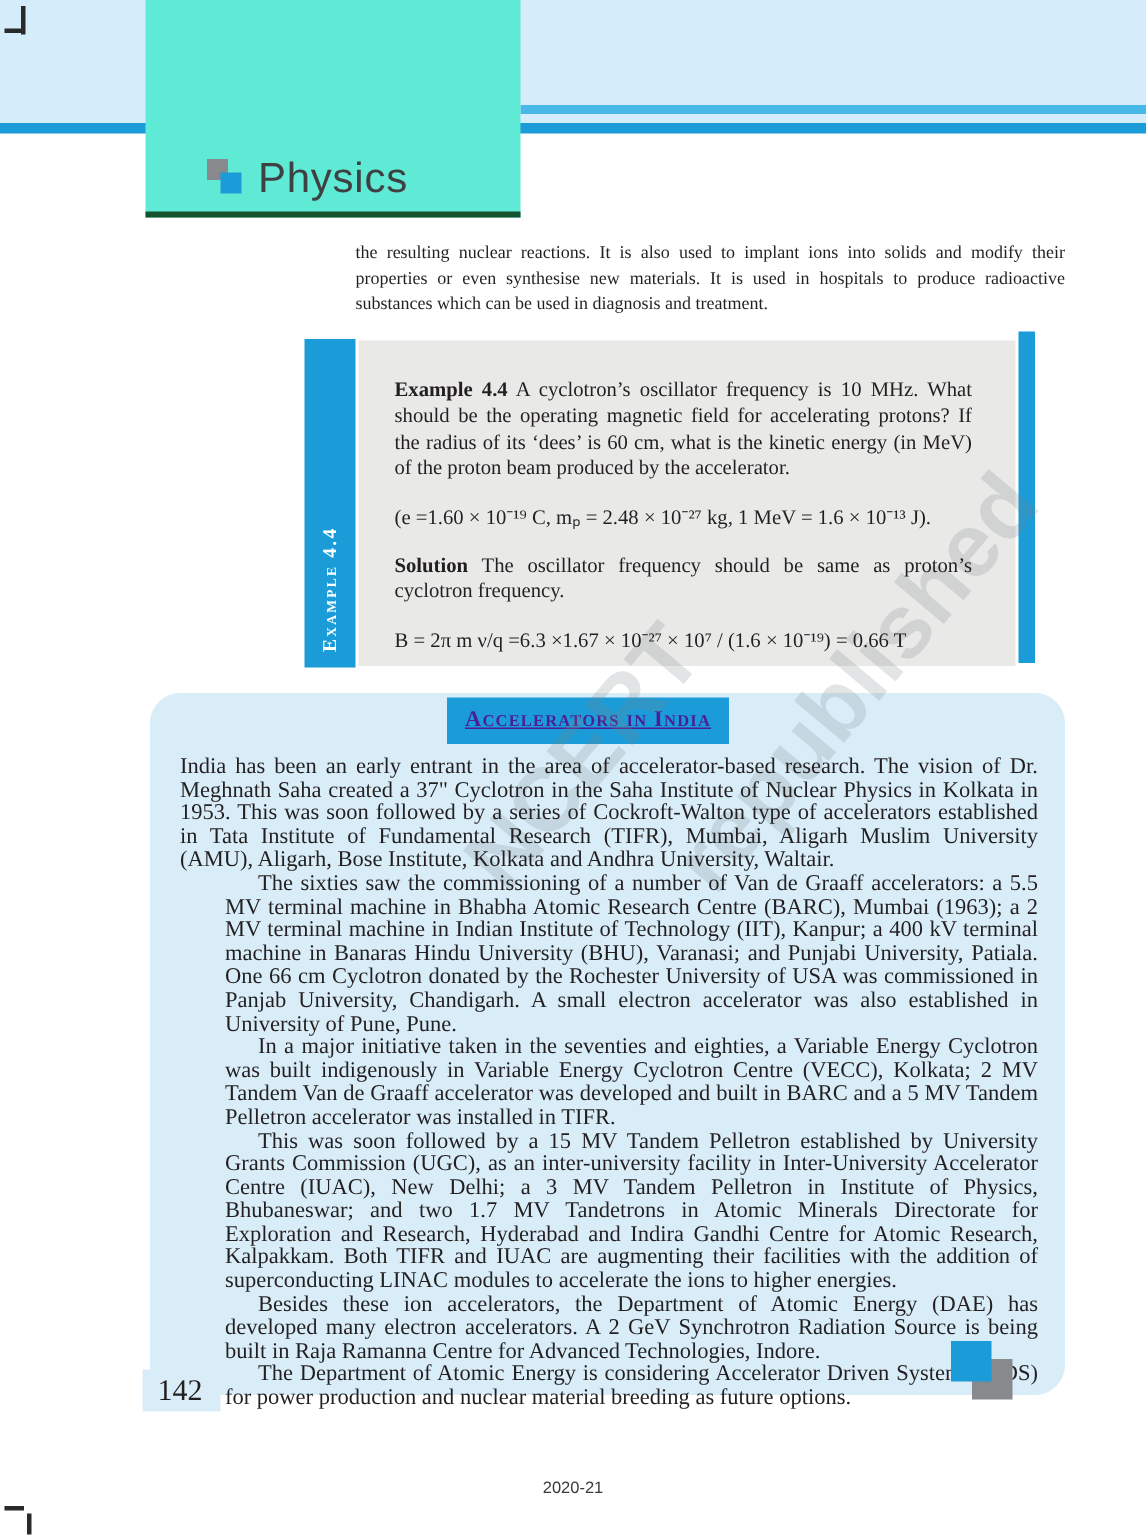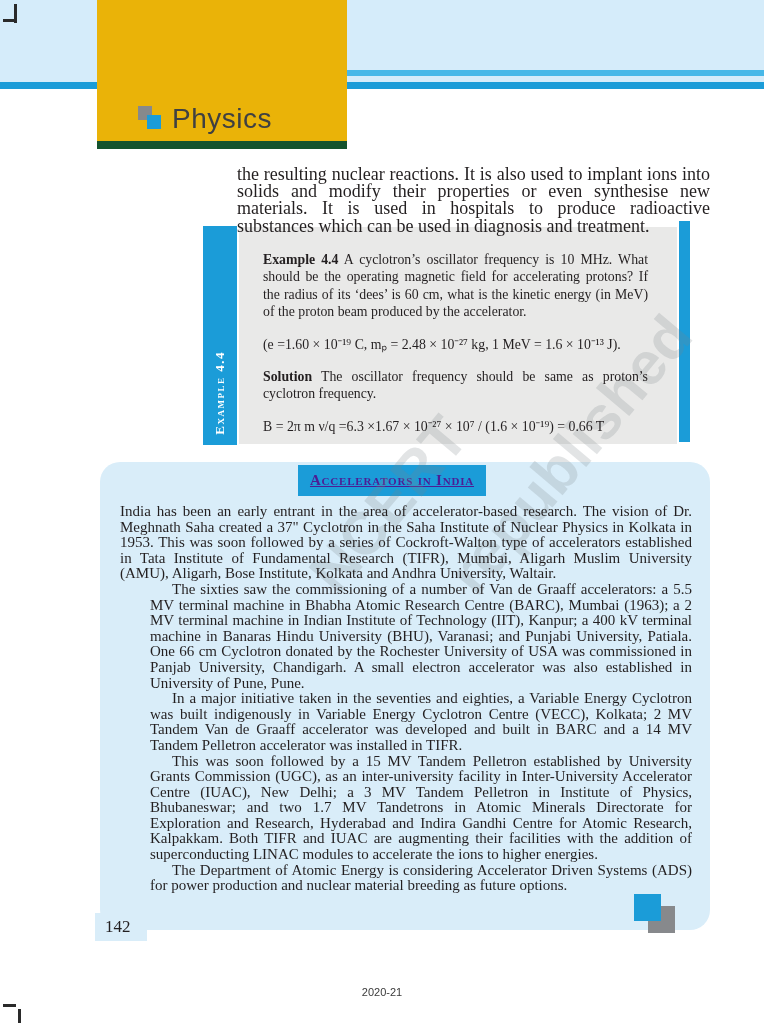--- a/index.html
+++ b/index.html
@@ -12,30 +12,30 @@
   .stripe-dark{position:absolute;left:0;top:82px;width:764px;height:7px;background:#1b9cd8;}
 
   
   .crop{position:absolute;background:#2a2a2a;}
   .crop-tl-v{left:14px;top:4px;width:3px;height:19px;}
   .crop-tl-h{left:3px;top:19px;width:11px;height:3px;}
   .crop-bl-h{left:3px;top:1004px;width:13px;height:3px;}
   .crop-bl-v{left:18px;top:1009px;width:3px;height:14px;}
 
   
-  .header-box{position:absolute;left:97px;top:0;width:250px;height:141px;background:#eab308;
-              border-bottom:8px solid #14532d;}
+  .header-box{position:absolute;left:97px;top:0;width:250px;height:141px;background:#5eead4;
+              border-bottom:4px solid #14532d;}
   .sq{position:absolute;width:14px;height:14px;}
   .sq-gray{left:41px;top:106px;background:#87898c;}
   .sq-blue{left:50px;top:115px;background:#1b9cd8;}
   .header-title{position:absolute;left:75px;top:103px;font-family:"Liberation Sans",sans-serif;
                 font-size:28px;font-weight:400;letter-spacing:0.5px;color:#3f4042;}
 
   
-  .intro{position:absolute;left:237px;top:148px;width:473px;font-size:18px;line-height:17.2px;
+  .intro{position:absolute;left:237px;top:148px;width:473px;font-size:12px;line-height:17.2px;
          text-align:justify;z-index:2;}
 
   
   .ex-bar-left{position:absolute;left:203px;top:226px;width:34px;height:219px;background:#1b9cd8;}
   .ex-side-label{position:absolute;left:50%;bottom:10px;transform:translateX(-50%) rotate(180deg);
                  writing-mode:vertical-rl;color:#ffffff;font-weight:bold;font-variant:small-caps;
                  font-size:13px;letter-spacing:1.5px;white-space:nowrap;}
   .ex-content{position:absolute;left:239px;top:227px;width:438px;height:217px;background:#e9e9e8;
               box-sizing:border-box;padding:9px 14px 8px 9px;font-size:13.8px;line-height:17.4px;}
   .ex-content p{margin:15px;position:relative;z-index:2;}
@@ -63,21 +63,21 @@
   .india-text p{margin:0;position:relative;z-index:2;}
   .india-text p + p{text-indent:22px;margin-left:30px;}
 
   
   .corner-gray{position:absolute;left:648px;top:906px;width:27px;height:27px;background:#87898c;z-index:2;}
   .corner-blue{position:absolute;left:634px;top:894px;width:27px;height:27px;background:#1b9cd8;z-index:3;}
 
   
   .page-num-box{position:absolute;left:95px;top:913px;width:52px;height:28px;background:#d9edf9;
                 display:flex;align-items:center;z-index:2;}
-  .page-num{font-size:17px;padding-left:10px;color:#231f20;}
+  .page-num{font-size:20px;padding-left:10px;color:#231f20;}
   .footer-year{position:absolute;left:0;top:986px;width:764px;text-align:center;
                font-family:"Liberation Sans",sans-serif;font-size:11px;color:#3a3a3a;}
 </style>
 </head>
 <body>
 
 <div class="page">
 
   <div class="top-band"></div>
   <div class="stripe-mid"></div>
@@ -111,22 +111,23 @@
 
   <span class="wm wm1">NCERT</span>
   <span class="wm wm2">republished</span>
 
   <div class="india-title-bar">
     <span class="india-title">Accelerators in India</span>
   </div>
   <div class="india-text">
     <p>India has been an early entrant in the area of accelerator-based research. The vision of Dr. Meghnath Saha created a 37" Cyclotron in the Saha Institute of Nuclear Physics in Kolkata in 1953. This was soon followed by a series of  Cockroft-Walton  type of accelerators established in Tata Institute of Fundamental Research (TIFR), Mumbai, Aligarh Muslim University (AMU), Aligarh, Bose Institute, Kolkata and Andhra University, Waltair.</p>
     <p>The sixties saw the commissioning of a number of Van de Graaff accelerators: a 5.5 MV terminal machine in Bhabha Atomic Research Centre (BARC), Mumbai (1963); a 2 MV terminal machine in Indian Institute of Technology (IIT), Kanpur; a 400 kV terminal machine in Banaras Hindu University (BHU), Varanasi; and Punjabi University, Patiala. One 66 cm Cyclotron donated by the Rochester University of USA was commissioned in Panjab University, Chandigarh. A small  electron accelerator was also established in University of Pune, Pune.</p>
-    <p>In a major initiative taken in the seventies and eighties, a Variable Energy Cyclotron was built indigenously in Variable Energy Cyclotron Centre (VECC), Kolkata; 2 MV Tandem Van de Graaff accelerator was developed and built in BARC and a 14 MV Tandem Pelletron accelerator  was installed in TIFR.</p>
+    <p>In a major initiative taken in the seventies and eighties, a Variable Energy Cyclotron was built indigenously in Variable Energy Cyclotron Centre (VECC), Kolkata; 2 MV Tandem Van de Graaff accelerator was developed and built in BARC and a 5 MV Tandem Pelletron accelerator  was installed in TIFR.</p>
     <p>This was soon followed by a 15 MV Tandem Pelletron established by University Grants Commission (UGC), as an inter-university facility in Inter-University Accelerator Centre (IUAC), New Delhi; a 3 MV Tandem Pelletron in Institute of Physics, Bhubaneswar; and two 1.7 MV Tandetrons in Atomic Minerals Directorate for Exploration and Research, Hyderabad and Indira Gandhi Centre for Atomic Research, Kalpakkam. Both TIFR and IUAC  are augmenting their facilities with the addition of superconducting LINAC modules to accelerate the ions to higher energies.</p>
+    <p>Besides these ion accelerators, the Department of Atomic Energy (DAE) has developed many electron accelerators. A 2 GeV Synchrotron Radiation Source is being built in Raja Ramanna Centre for Advanced Technologies, Indore.</p>
     <p>The Department of Atomic Energy is considering Accelerator Driven Systems (ADS) for power production and nuclear material breeding as future options.</p>
   </div>
 
   <div class="corner-gray"></div>
   <div class="corner-blue"></div>
 
   <div class="page-num-box">
     <span class="page-num">142</span>
   </div>
   <div class="footer-year">2020-21</div>

